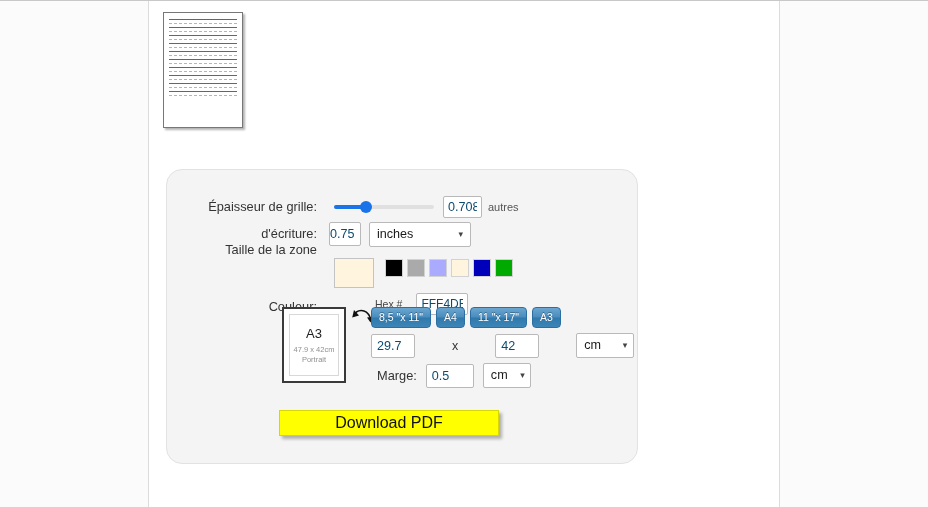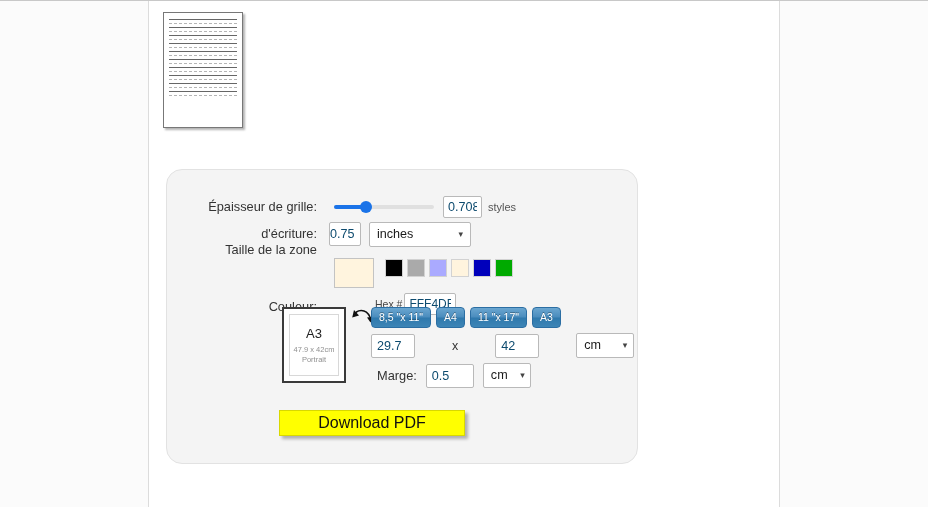--- a/index.html
+++ b/index.html
@@ -181,21 +181,21 @@
     width: 18px; height: 18px;
     margin-right: 4px;
     border: 1px solid #d2d2d2;
   }
   .hex-line {
     display: flex; align-items: center;
     margin-top: 5px; margin-left: 41px;
   }
   .hex-lbl { font-size: 10.5px; color: #444; text-decoration: underline; }
   .hex-val {
-    width: 52px; margin-left: 2px; text-align: left;
+    width: 52px; margin-left: 14px; text-align: left;
     padding: 3px 4px; font-size: 12px;
   }
 
   
   .paper-section {
     position: absolute;
     left: 0; top: 135px;
     width: 472px;
   }
   .paper-preview {
@@ -272,21 +272,21 @@
     border: 1px solid #b9b9b9; background: #fff; border-radius: 2px;
     font-size: 12.6px; color: #1a1a1a;
     padding: 4px 15px 4px 7px; line-height: 15px; position: relative;
   }
   .sel-margin .chev { position: absolute; right: 5px; top: 50%; transform: translateY(-55%); font-size: 9px; color: #444; }
 
   
   .download-btn {
     position: absolute;
     left: 112px; top: 240px;
-    width: 186px; height: 26px;
+    width: 220px; height: 26px;
     background: #ffff00;
     border: 1px solid #d8d800;
     box-shadow: 3px 3px 3px rgba(0,0,0,0.28);
     display: flex;
     align-items: center;
     justify-content: center;
     font-size: 16px;
     color: #111;
     cursor: pointer;
   }
@@ -331,21 +331,21 @@
     <div class="panel">
 
       <div class="row row-thickness">
         <div class="lbl">Épaisseur de grille:</div>
         <div class="slider">
           <div class="slider-track"></div>
           <div class="slider-fill" style="width: 30%;"></div>
           <div class="slider-thumb" style="left: calc(30% - 4px);"></div>
         </div>
         <input class="num-box thick-val" type="text" value="0.708" style="">
-        <span class="units-txt">styles</span>
+        <span class="units-txt">autres</span>
       </div>
 
       <div class="row row-size">
         <div class="lbl">
           <div>d'écriture:</div>
           <div>Taille de la zone</div>
         </div>
         <input class="num-box size-val" type="text" value="0.75" style="">
         <div class="sel">
           <span>inches</span>

